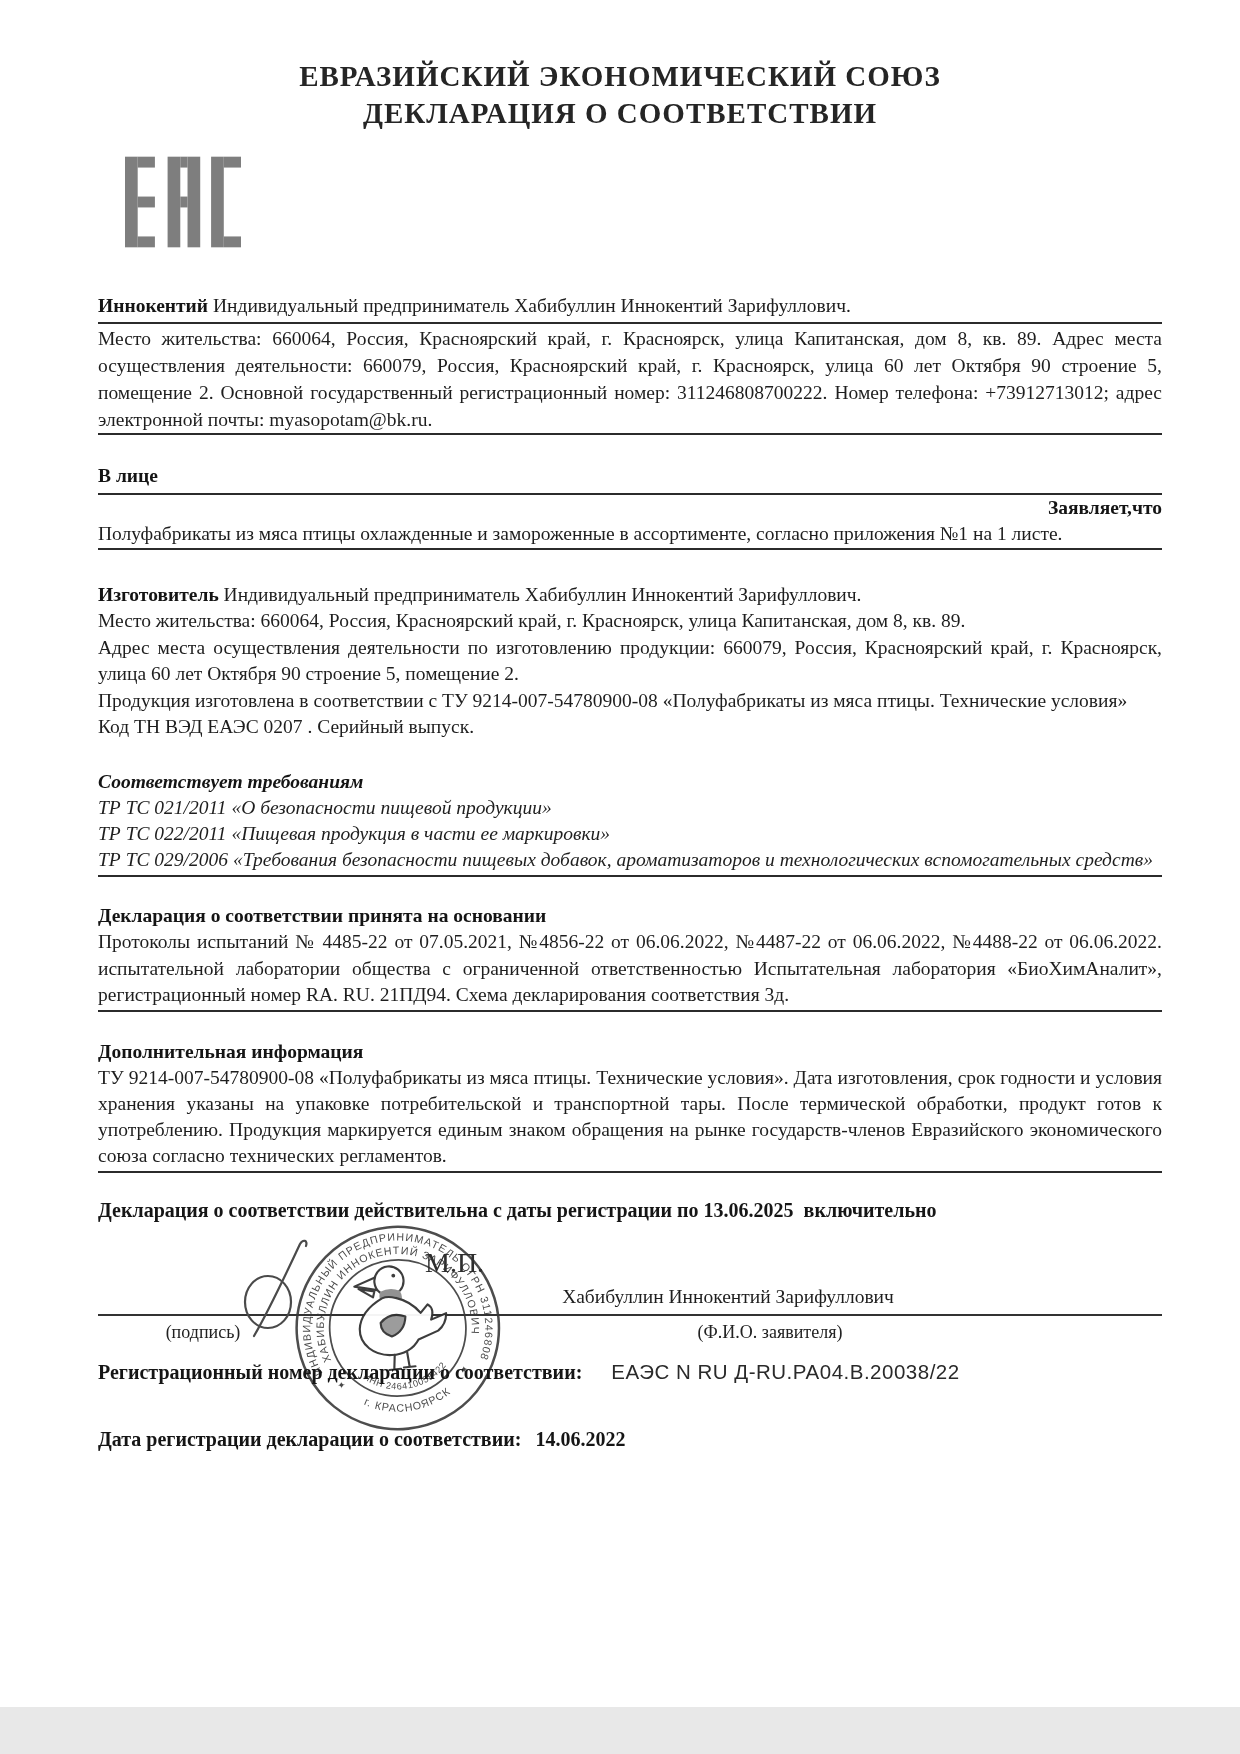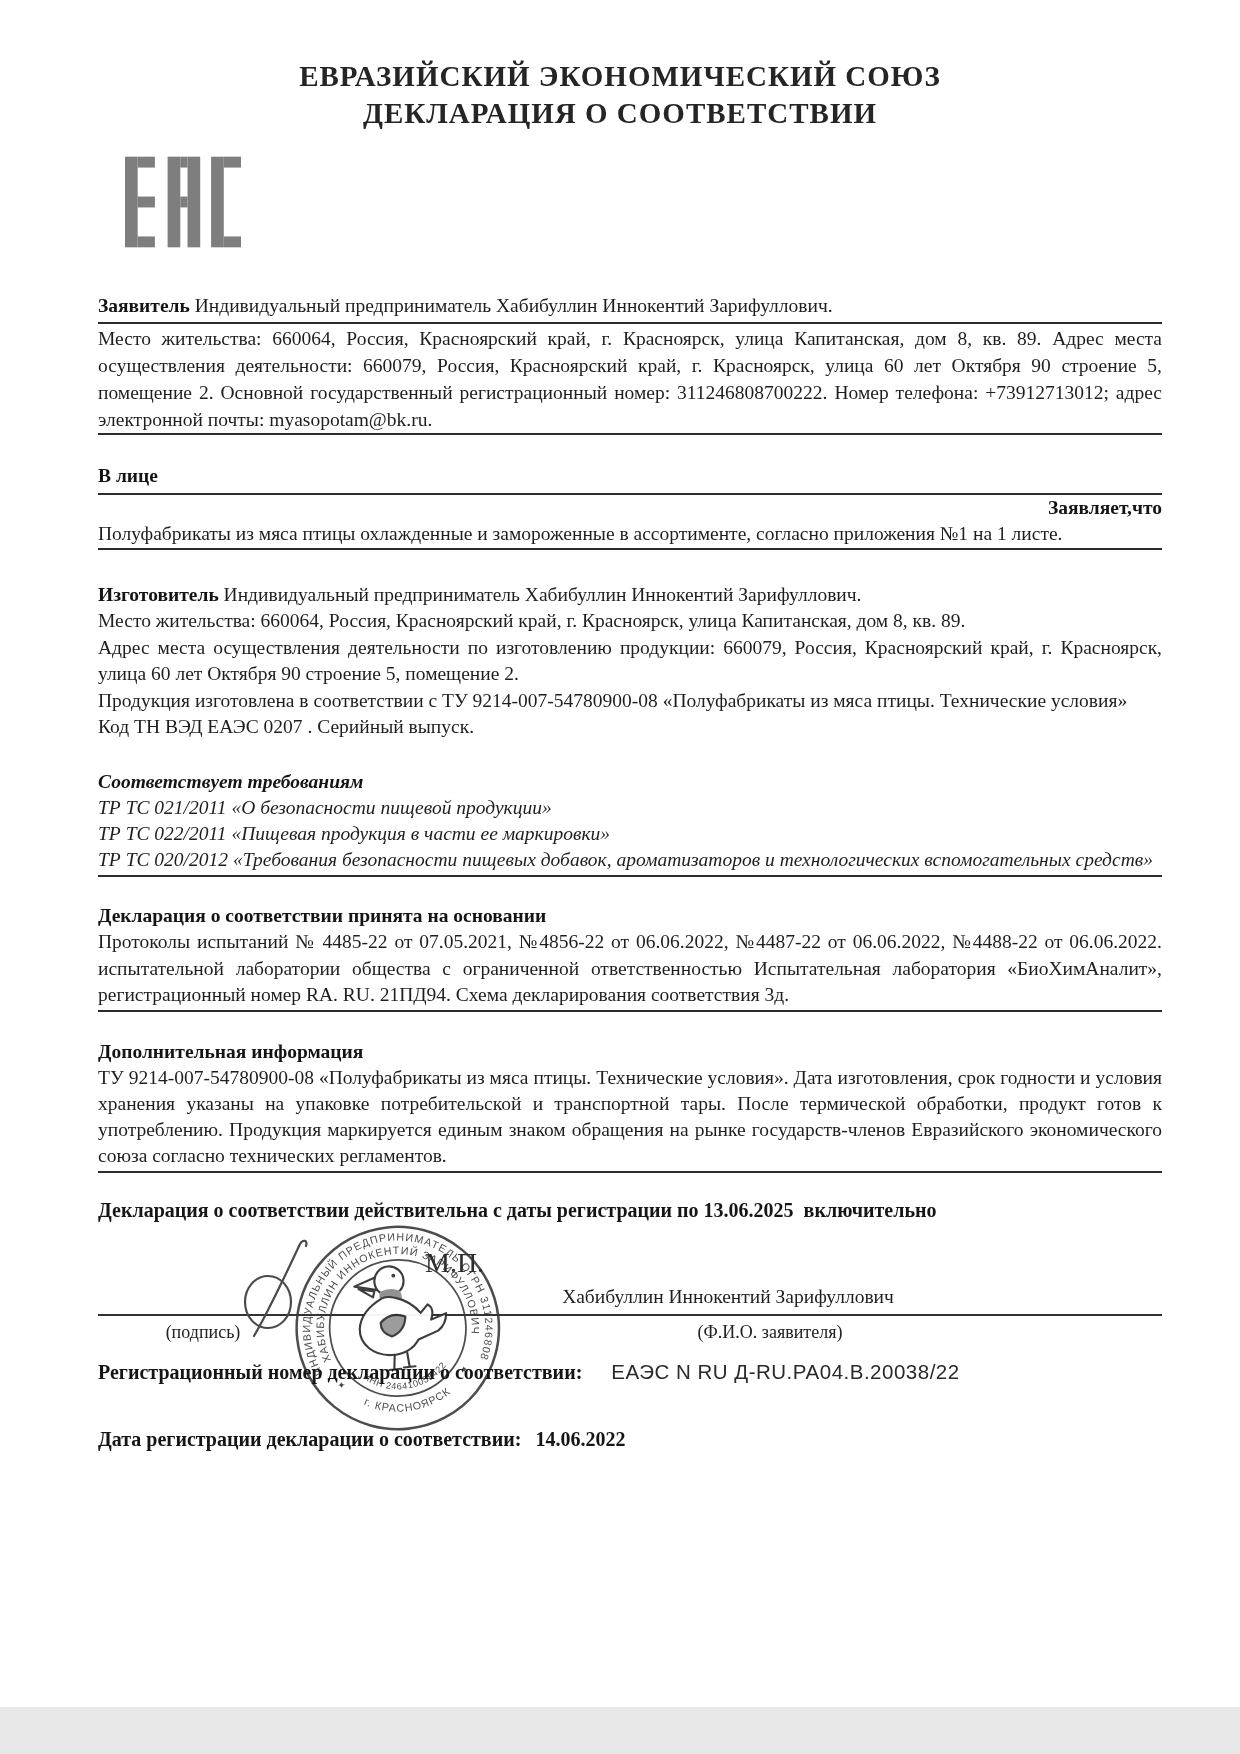--- a/index.html
+++ b/index.html
@@ -51,21 +51,21 @@
         <rect x="95" y="0" width="14" height="100"></rect>
           <rect x="109" y="0" width="19" height="12"></rect>
         <rect x="109" y="88" width="19" height="12"></rect>
       </g>
     </svg>
   </div>
 
   <div class="content">
 
     <div class="sec rule" style="top:293px;padding-bottom:3px;">
-      <p style="text-align:left;"><span class="b">Заявитель</span>&nbsp;<span>Индивидуальный предприниматель Хабибуллин Иннокентий Зарифуллович.</span></p>
+      <p style="text-align:left;"><span class="b">Иннокентий</span>&nbsp;<span>Индивидуальный предприниматель Хабибуллин Иннокентий Зарифуллович.</span></p>
     </div>
 
     <div class="sec rule" style="top:325px;line-height:27px;">
       <p>Место жительства: 660064, Россия, Красноярский край, г. Красноярск, улица Капитанская, дом 8, кв. 89. Адрес места осуществления деятельности: 660079, Россия, Красноярский край, г. Красноярск, улица 60 лет Октября 90 строение 5, помещение 2. Основной государственный регистрационный номер: 311246808700222. Номер телефона: +73912713012; адрес электронной почты: myasopotam@bk.ru.</p>
     </div>
 
     <div class="sec rule" style="top:463px;padding-bottom:4px;">
       <p style="text-align:left;"><span class="b">В лице</span></p>
     </div>
 
@@ -82,21 +82,21 @@
       <p>Место жительства: 660064, Россия, Красноярский край, г. Красноярск, улица Капитанская, дом 8, кв. 89.</p>
       <p>Адрес места осуществления деятельности по изготовлению продукции: 660079, Россия, Красноярский край, г. Красноярск, улица 60 лет Октября 90 строение 5, помещение 2.</p>
       <p>Продукция изготовлена в соответствии с ТУ 9214-007-54780900-08 «Полуфабрикаты из мяса птицы. Технические условия»</p>
       <p>Код ТН ВЭД ЕАЭС 0207 . Серийный выпуск.</p>
     </div>
 
     <div class="sec rule" style="top:769px;line-height:26px;padding-bottom:2px;font-style:italic;">
       <p style="text-align:left;"><span class="b">Соответствует требованиям</span></p>
       <p style="text-align:left;">ТР ТС 021/2011 «О безопасности пищевой продукции»</p>
       <p style="text-align:left;">ТР ТС 022/2011 «Пищевая продукция в части ее маркировки»</p>
-      <p>ТР ТС 020/2012 «Требования безопасности пищевых добавок, ароматизаторов и технологических вспомогательных средств»</p>
+      <p>ТР ТС 029/2006 «Требования безопасности пищевых добавок, ароматизаторов и технологических вспомогательных средств»</p>
     </div>
 
     <div class="sec rule" style="top:903px;padding-bottom:2px;">
       <p style="text-align:left;"><span class="b">Декларация о соответствии принята на основании</span></p>
       <p>Протоколы испытаний № 4485-22 от 07.05.2021, №4856-22 от 06.06.2022, №4487-22 от 06.06.2022, №4488-22 от 06.06.2022. испытательной лаборатории общества с ограниченной ответственностью Испытательная лаборатория «БиоХимАналит», регистрационный номер RA. RU. 21ПД94. Схема декларирования соответствия 3д.</p>
     </div>
 
     <div class="sec rule" style="top:1039px;line-height:25.9px;padding-bottom:2px;">
       <p style="text-align:left;"><span class="b">Дополнительная информация</span></p>
       <p>ТУ 9214-007-54780900-08 «Полуфабрикаты из мяса птицы. Технические условия». Дата изготовления, срок годности и условия хранения указаны на упаковке потребительской и транспортной тары. После термической обработки, продукт готов к употреблению. Продукция маркируется единым знаком обращения на рынке государств-членов Евразийского экономического союза согласно технических регламентов.</p>

